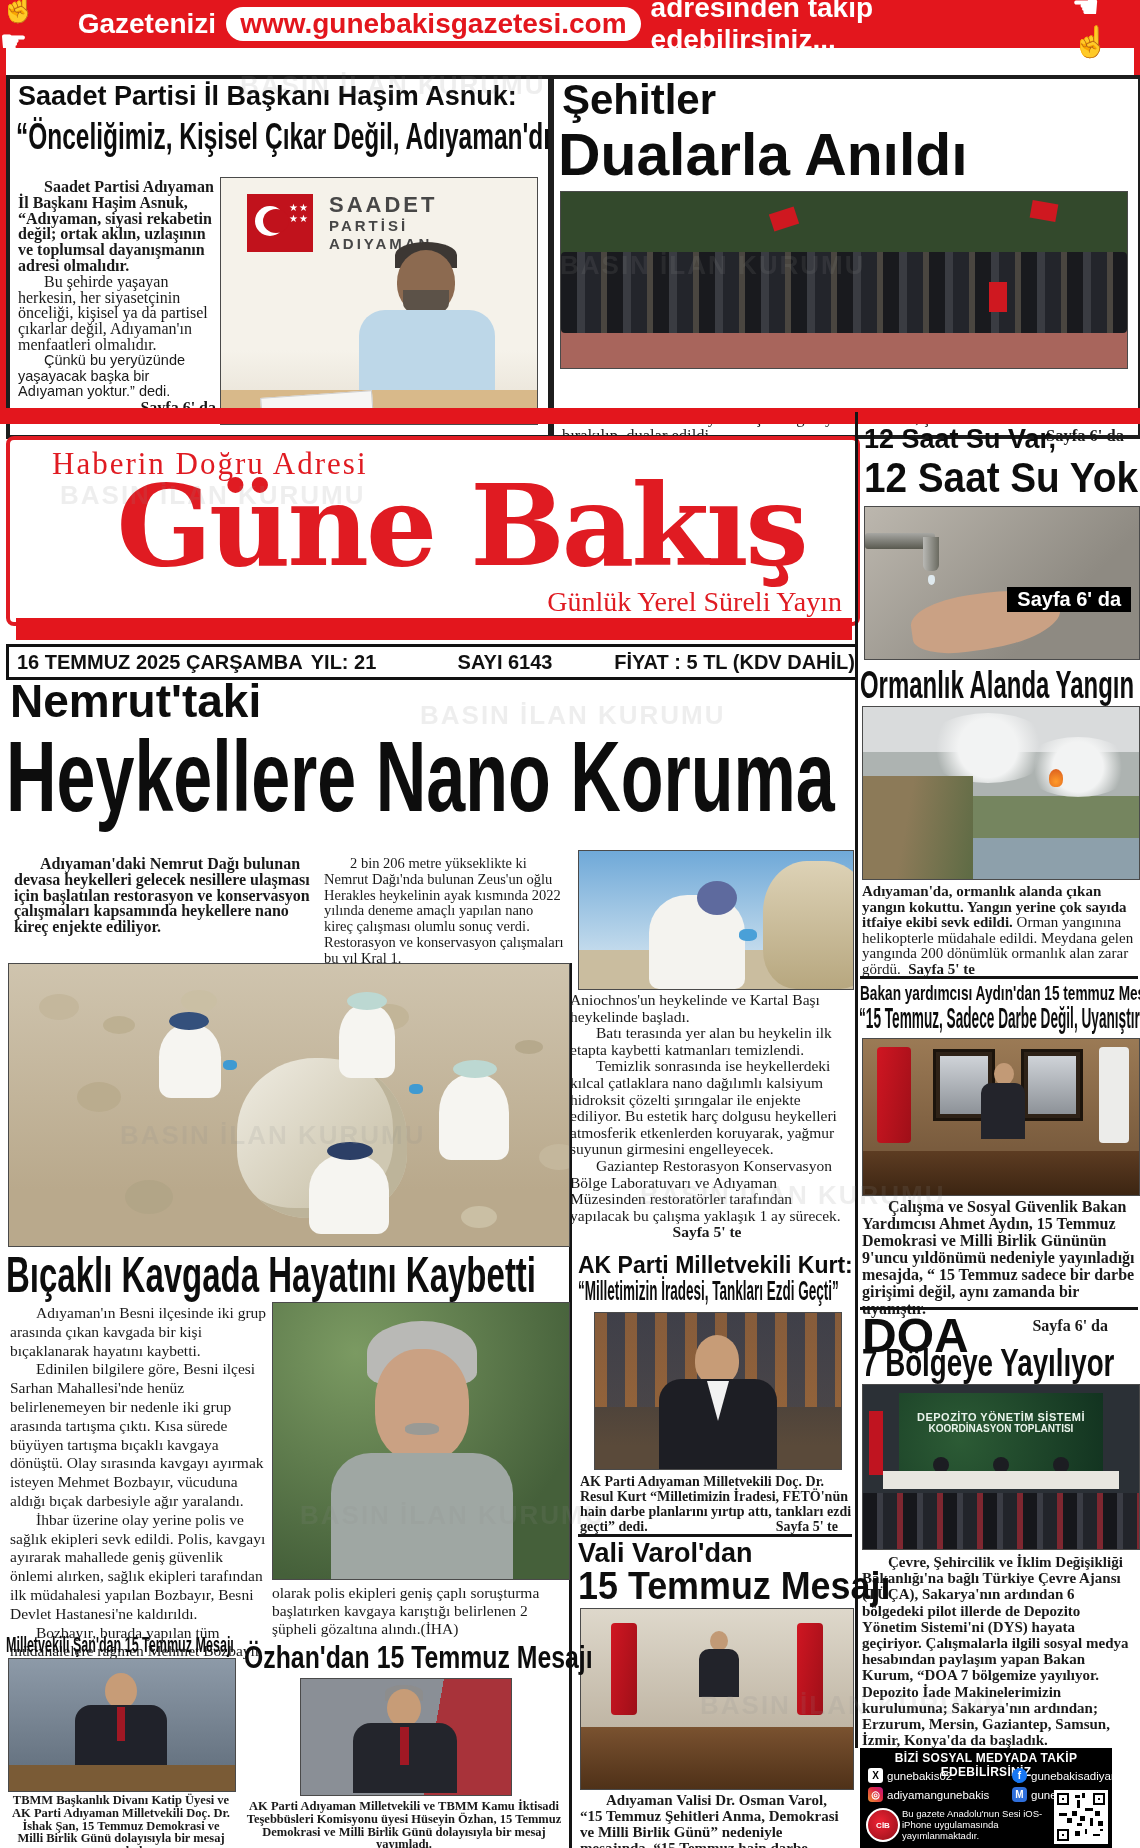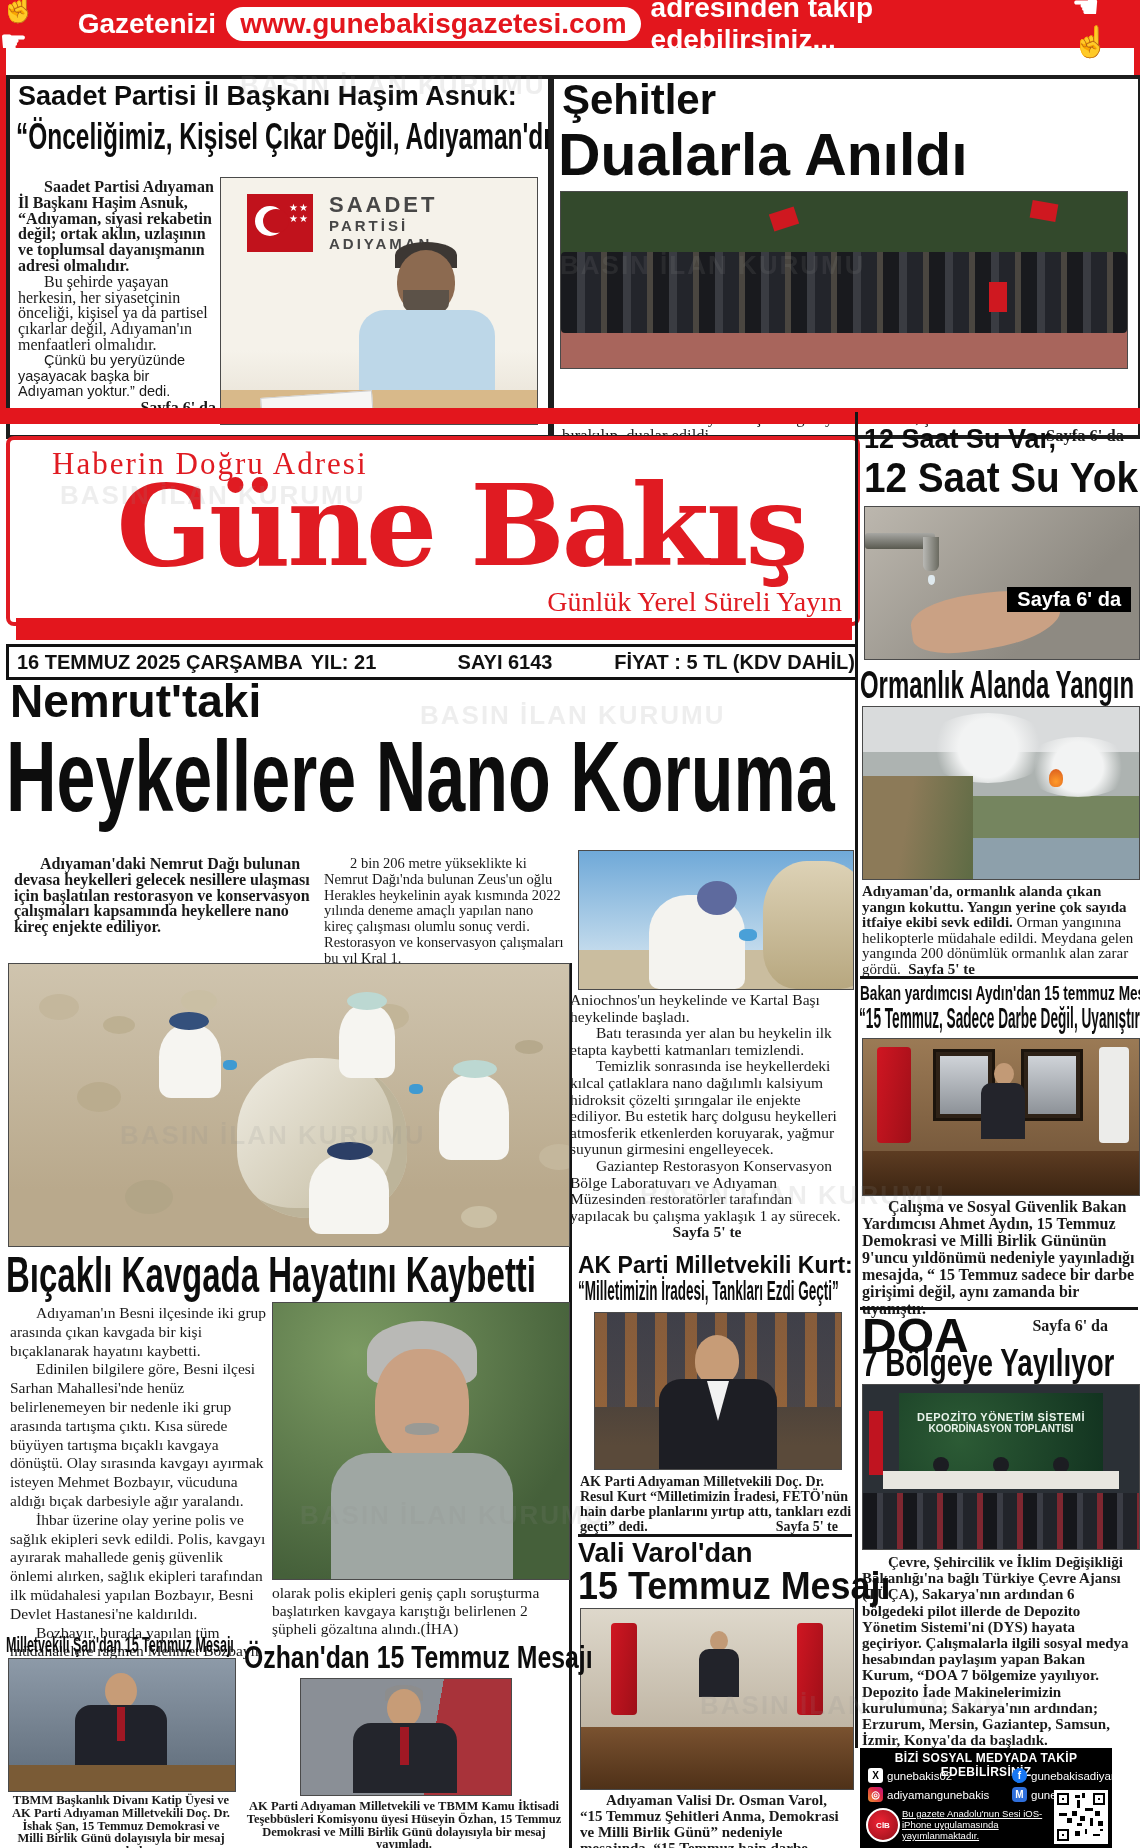--- a/index.html
+++ b/index.html
@@ -97,21 +97,21 @@
   .d-aud{position:absolute;left:0;bottom:0;width:100%;height:56px;background:repeating-linear-gradient(90deg,#16171b 0 14px,#3a3c44 14px 20px,#22242a 20px 34px,#7e2730 34px 40px);}
   #social-box{left:860px;top:1748px;width:252px;height:100px;background:#000;color:#fff;font-family:"Liberation Sans",sans-serif;}
   #social-title{position:absolute;left:0;top:3px;width:100%;text-align:center;font-size:12px;font-weight:700;letter-spacing:.3px;}
   .acct{position:absolute;display:flex;align-items:center;gap:4px;font-size:11.5px;}
   .sicon{display:inline-flex;align-items:center;justify-content:center;width:15px;height:15px;border-radius:4px;font-size:10px;font-weight:700;}
   .ic-x{background:#fff;color:#000;border-radius:3px;}
   .ic-f{background:#1877f2;color:#fff;border-radius:50%;}
   .ic-ig{background:linear-gradient(45deg,#f09433,#dc2743 60%,#bc1888);color:#fff;}
   .ic-m{background:#2f6fdb;color:#fff;}
   .cib{position:absolute;left:6px;top:60px;width:30px;height:30px;border-radius:50%;background:radial-gradient(circle at 40% 40%,#e23,#90101a);border:2px solid #fff;color:#fff;font-size:8px;font-weight:700;display:flex;align-items:center;justify-content:center;}
-  #app-note{position:absolute;left:42px;top:60px;width:164px;font-size:9.5px;line-height:11px;text-decoration:underline;}
+  #app-note{position:absolute;left:42px;top:60px;width:164px;font-size:9.5px;line-height:11px;}
   #qr{position:absolute;right:4px;top:42px;width:54px;height:54px;background:#fff;}
   
   #nemrut-kicker{left:10px;top:678px;font-size:46px;}
   #nemrut-headline{left:6px;top:726px;font-size:100px;}
   #nemrut-intro{position:absolute;left:14px;top:856px;width:302px;font-size:16px;line-height:15.8px;font-weight:700;}
   #nemrut-col2{position:absolute;left:324px;top:856px;width:240px;font-size:14.5px;line-height:15.8px;}
   #restorer-photo{left:578px;top:850px;width:274px;height:138px;background:linear-gradient(#6fa9d8,#c2daec 72%,#cabd9f 72%);}
   .r-statue{position:absolute;right:-20px;top:10px;width:110px;height:128px;border-radius:40% 44% 30% 30%;background:linear-gradient(#ddd2b6,#b7a77f);}
   .r-person{position:absolute;left:70px;top:44px;width:96px;height:94px;border-radius:40% 40% 10px 10px;background:#f4f3ef;}
   .r-scarf{position:absolute;left:118px;top:30px;width:40px;height:34px;border-radius:50%;background:#5e6a9e;}

